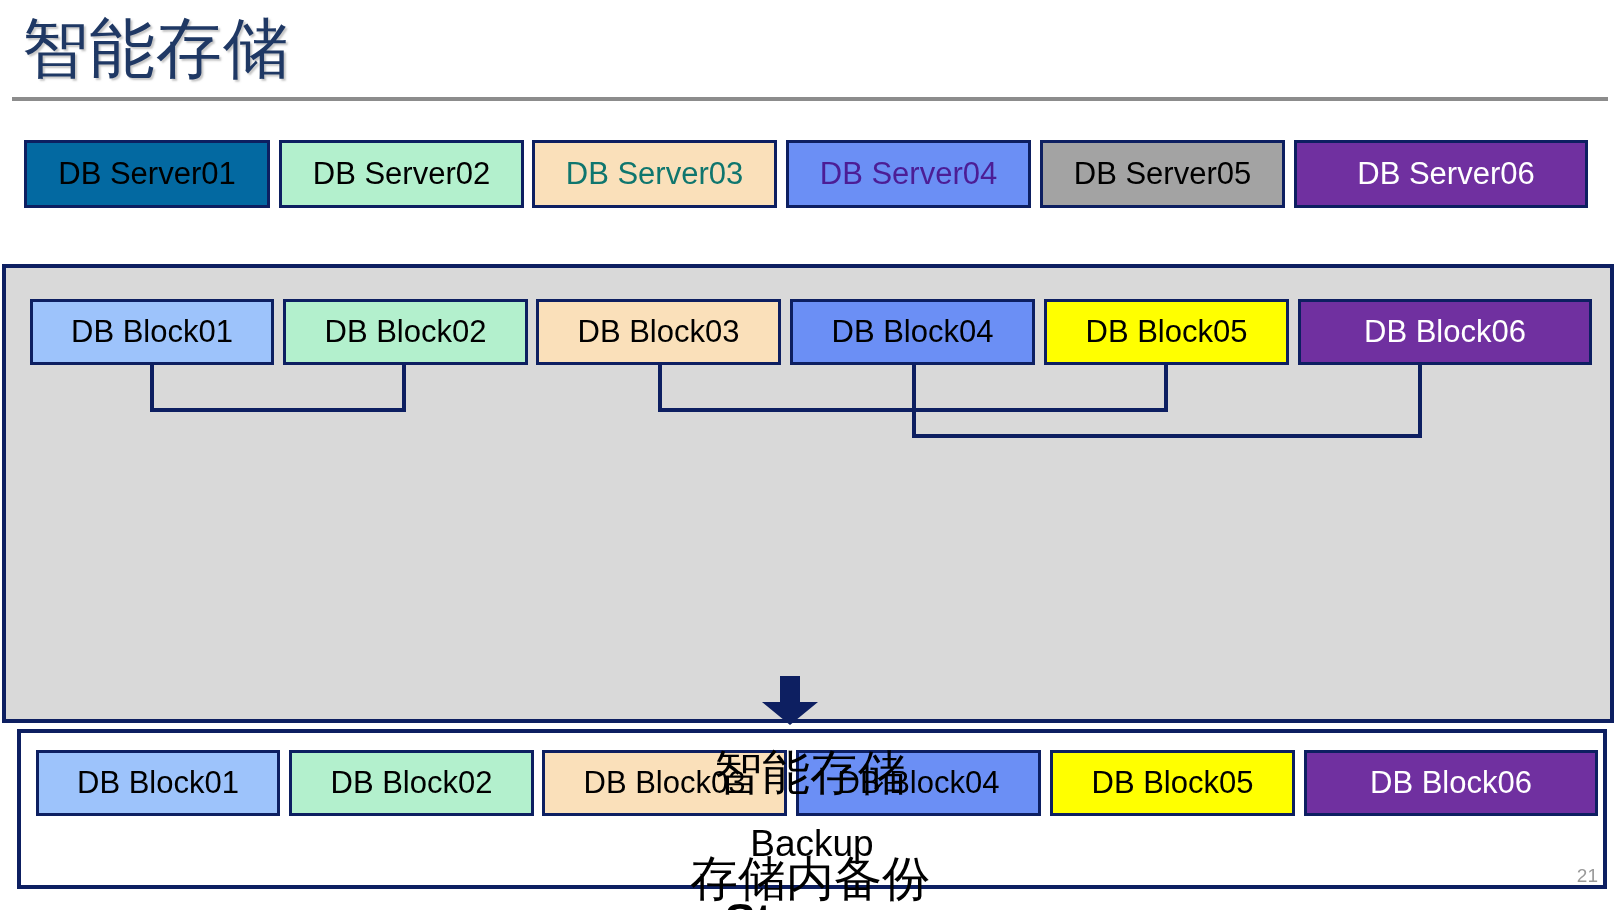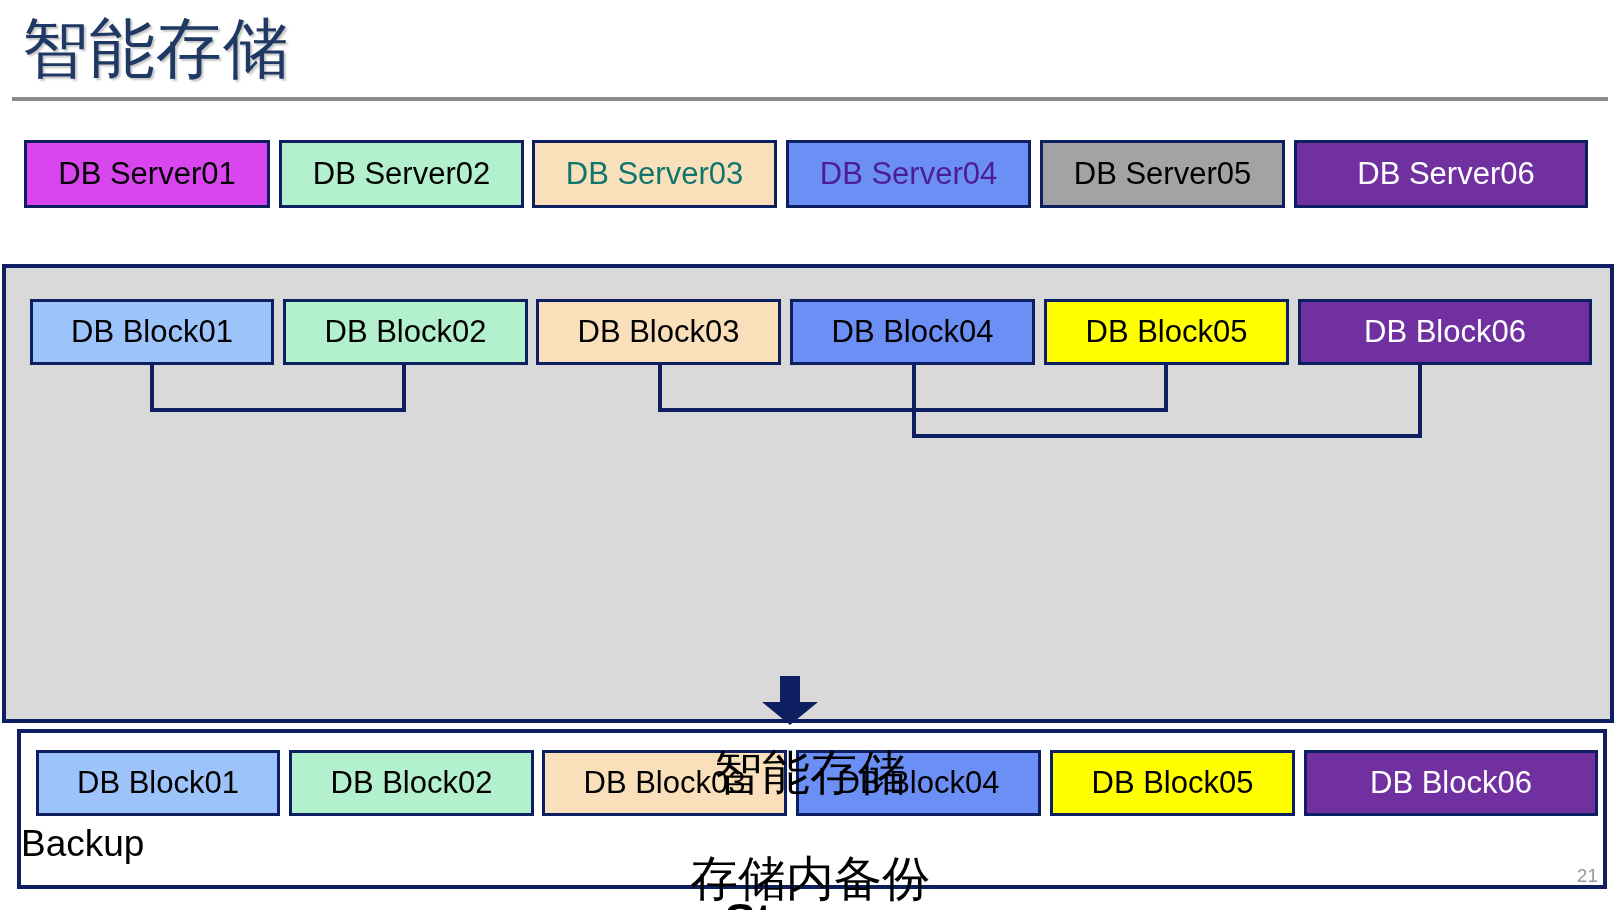--- a/index.html
+++ b/index.html
@@ -95,20 +95,21 @@
     height: 160px;
     box-sizing: border-box;
     border: 4px solid #0D1F61;
     background: #FFFFFF;
   }
   #backup-label {
     position: absolute;
     left: 0;
     top: 90px;
     width: 1582px;
+    text-align: center;
     font-size: 37px;
     color: #000000;
   }
 
   
   #storage-label {
     position: absolute;
     left: 0;
     top: 624px;
     width: 1612px;
@@ -139,21 +140,21 @@
     color: #9A9A9A;
   }
 </style>
 </head>
 <body>
 
 <div id="slide-title">智能存储</div>
 <div id="title-rule"></div>
 
 <div id="server-row">
-    <div class="box" style="left: 24px; top: 140px; width: 246px; height: 68px; background: #d946ef; color: rgb(0, 0, 0); border-color: rgb(13, 31, 97);">
+    <div class="box" style="left: 24px; top: 140px; width: 246px; height: 68px; background: #0369a1; color: rgb(0, 0, 0); border-color: rgb(13, 31, 97);">
       <span>DB Server01</span>
     </div>
     <div class="box" style="left: 279px; top: 140px; width: 245px; height: 68px; background: rgb(179, 240, 205); color: rgb(0, 0, 0); border-color: rgb(13, 31, 97);">
       <span>DB Server02</span>
     </div>
     <div class="box" style="left: 532px; top: 140px; width: 245px; height: 68px; background: rgb(250, 224, 186); color: #0f766e; border-color: rgb(13, 31, 97);">
       <span>DB Server03</span>
     </div>
     <div class="box" style="left: 786px; top: 140px; width: 245px; height: 68px; background: rgb(107, 143, 245); color: #4c1d95; border-color: rgb(13, 31, 97);">
       <span>DB Server04</span>

